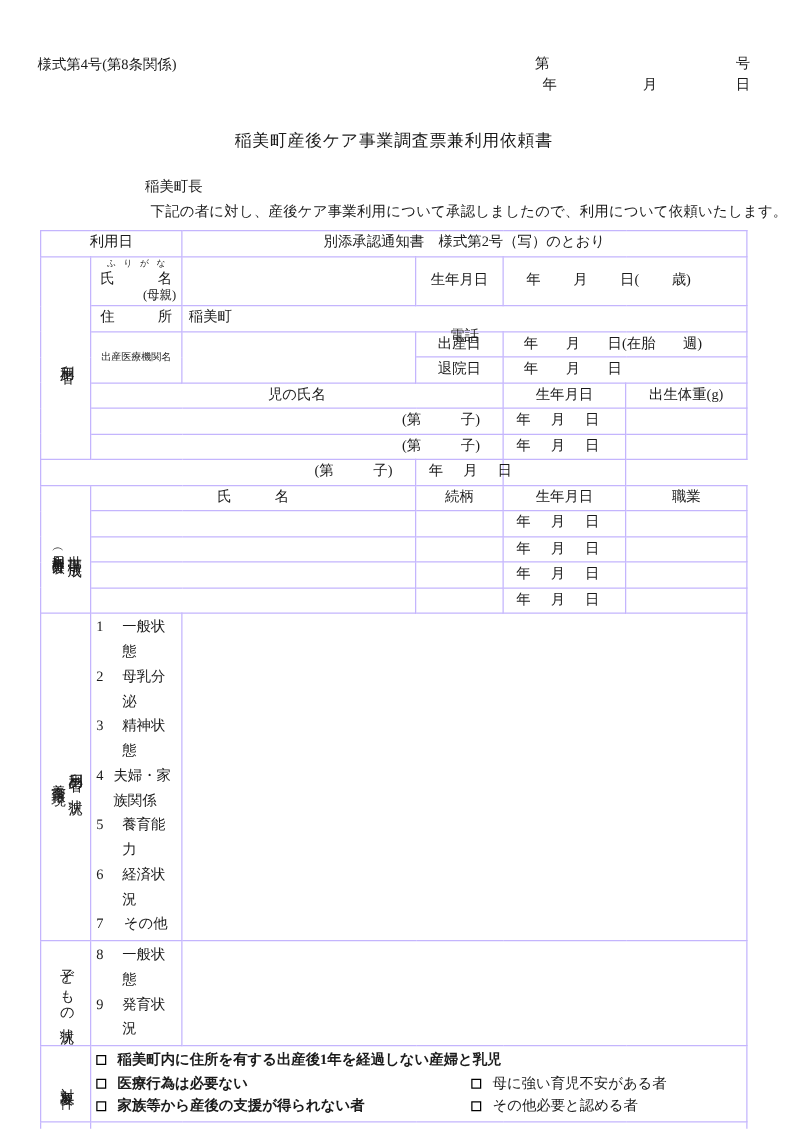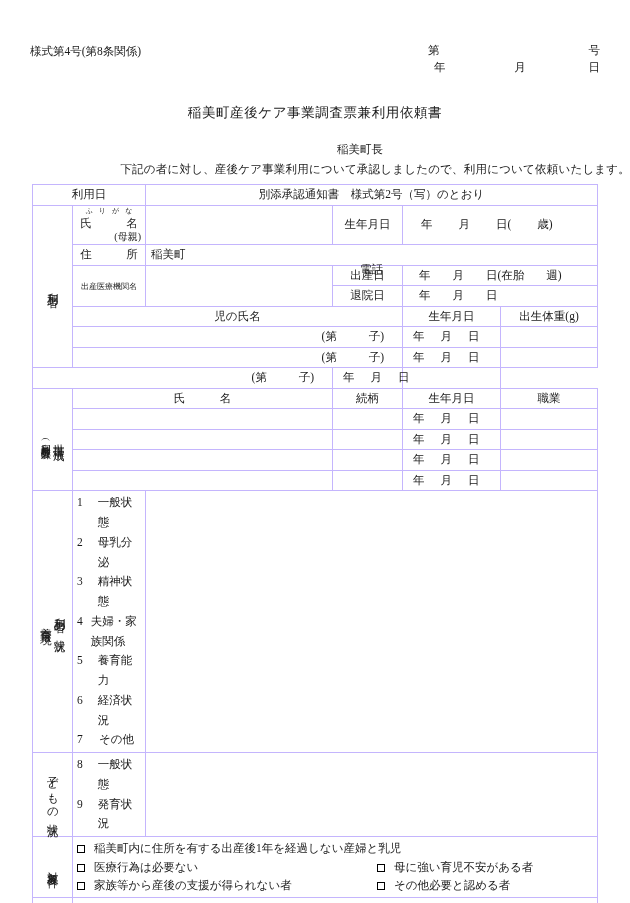--- a/index.html
+++ b/index.html
@@ -25,21 +25,21 @@
   .no-line1 .a { width: 60px; text-align: left; padding-left: 18px; }
   .no-line1 .b { flex: 1; }
   .no-line1 .c { width: 30px; text-align: right; }
   .no-line2 .a { width: 60px; text-align: left; padding-left: 24px; }
   .no-line2 .b { flex: 1; text-align: center; }
   .no-line2 .c { width: 30px; text-align: right; }
 
   .addressee { position: absolute; left: 36px; top: 80px; font-size: 12px; letter-spacing: .5px; }
 
   .doc-title { position: absolute; left: 0; right: 0; top: 88px; text-align: center; font-size: 13.5px; letter-spacing: .6px; }
-  .issuer { position: absolute; right: 0; left: 0; top: 126px; text-align: center; font-size: 11.5px; padding-left: 90px; }
+  .issuer { position: absolute; right: 0; left: 0; top: 126px; text-align: left; font-size: 11.5px; padding-left: 116px; }
   .lead { position: absolute; left: 0; right: 0; top: 146px; text-align: right; font-size: 11.5px; letter-spacing: .2px; }
 
   
   .tbl-wrap { position: absolute; left: 32px; top: 168px; width: 565px; }
   table.form { width: 565px; border-collapse: collapse; table-layout: fixed; }
   table.form td {
     border: 1px solid #c4b5fd;
     font-size: 11.5px;
     padding: 2px 4px;
     vertical-align: middle;
@@ -79,21 +79,21 @@
   .addr-top { position: absolute; left: 5px; top: 2px; }
   .addr-tel { position: absolute; left: 0; right: 0; top: 17px; text-align: center; }
 
   .list-cell { vertical-align: top; padding: 5px 0 5px 10px; }
   .list-cell .row { display: flex; line-height: 1.72; font-size: 11.5px; }
   .list-cell .num { width: 22px; }
 
   .chk-cell { vertical-align: middle; padding: 4px 0 4px 8px; }
   .chk-line { display: flex; line-height: 1.62; font-size: 11.5px; }
   .chk { display: inline-block; width: 8px; height: 8px; border: 1px solid #000; margin-right: 9px; position: relative; top: 1px; flex: none; }
-  .chk-col { width: 300px; flex: none; }
+  .chk-col { width: 300px; flex: none; font-weight: bold; }
 
   .note { position: absolute; left: 30px; top: 852px; font-size: 11.5px; letter-spacing: .2px; }
 </style>
 </head>
 <body>
 
 <div class="page">
 
   <div class="hdr">
     <div class="form-no">様式第4号(第8条関係)</div>

